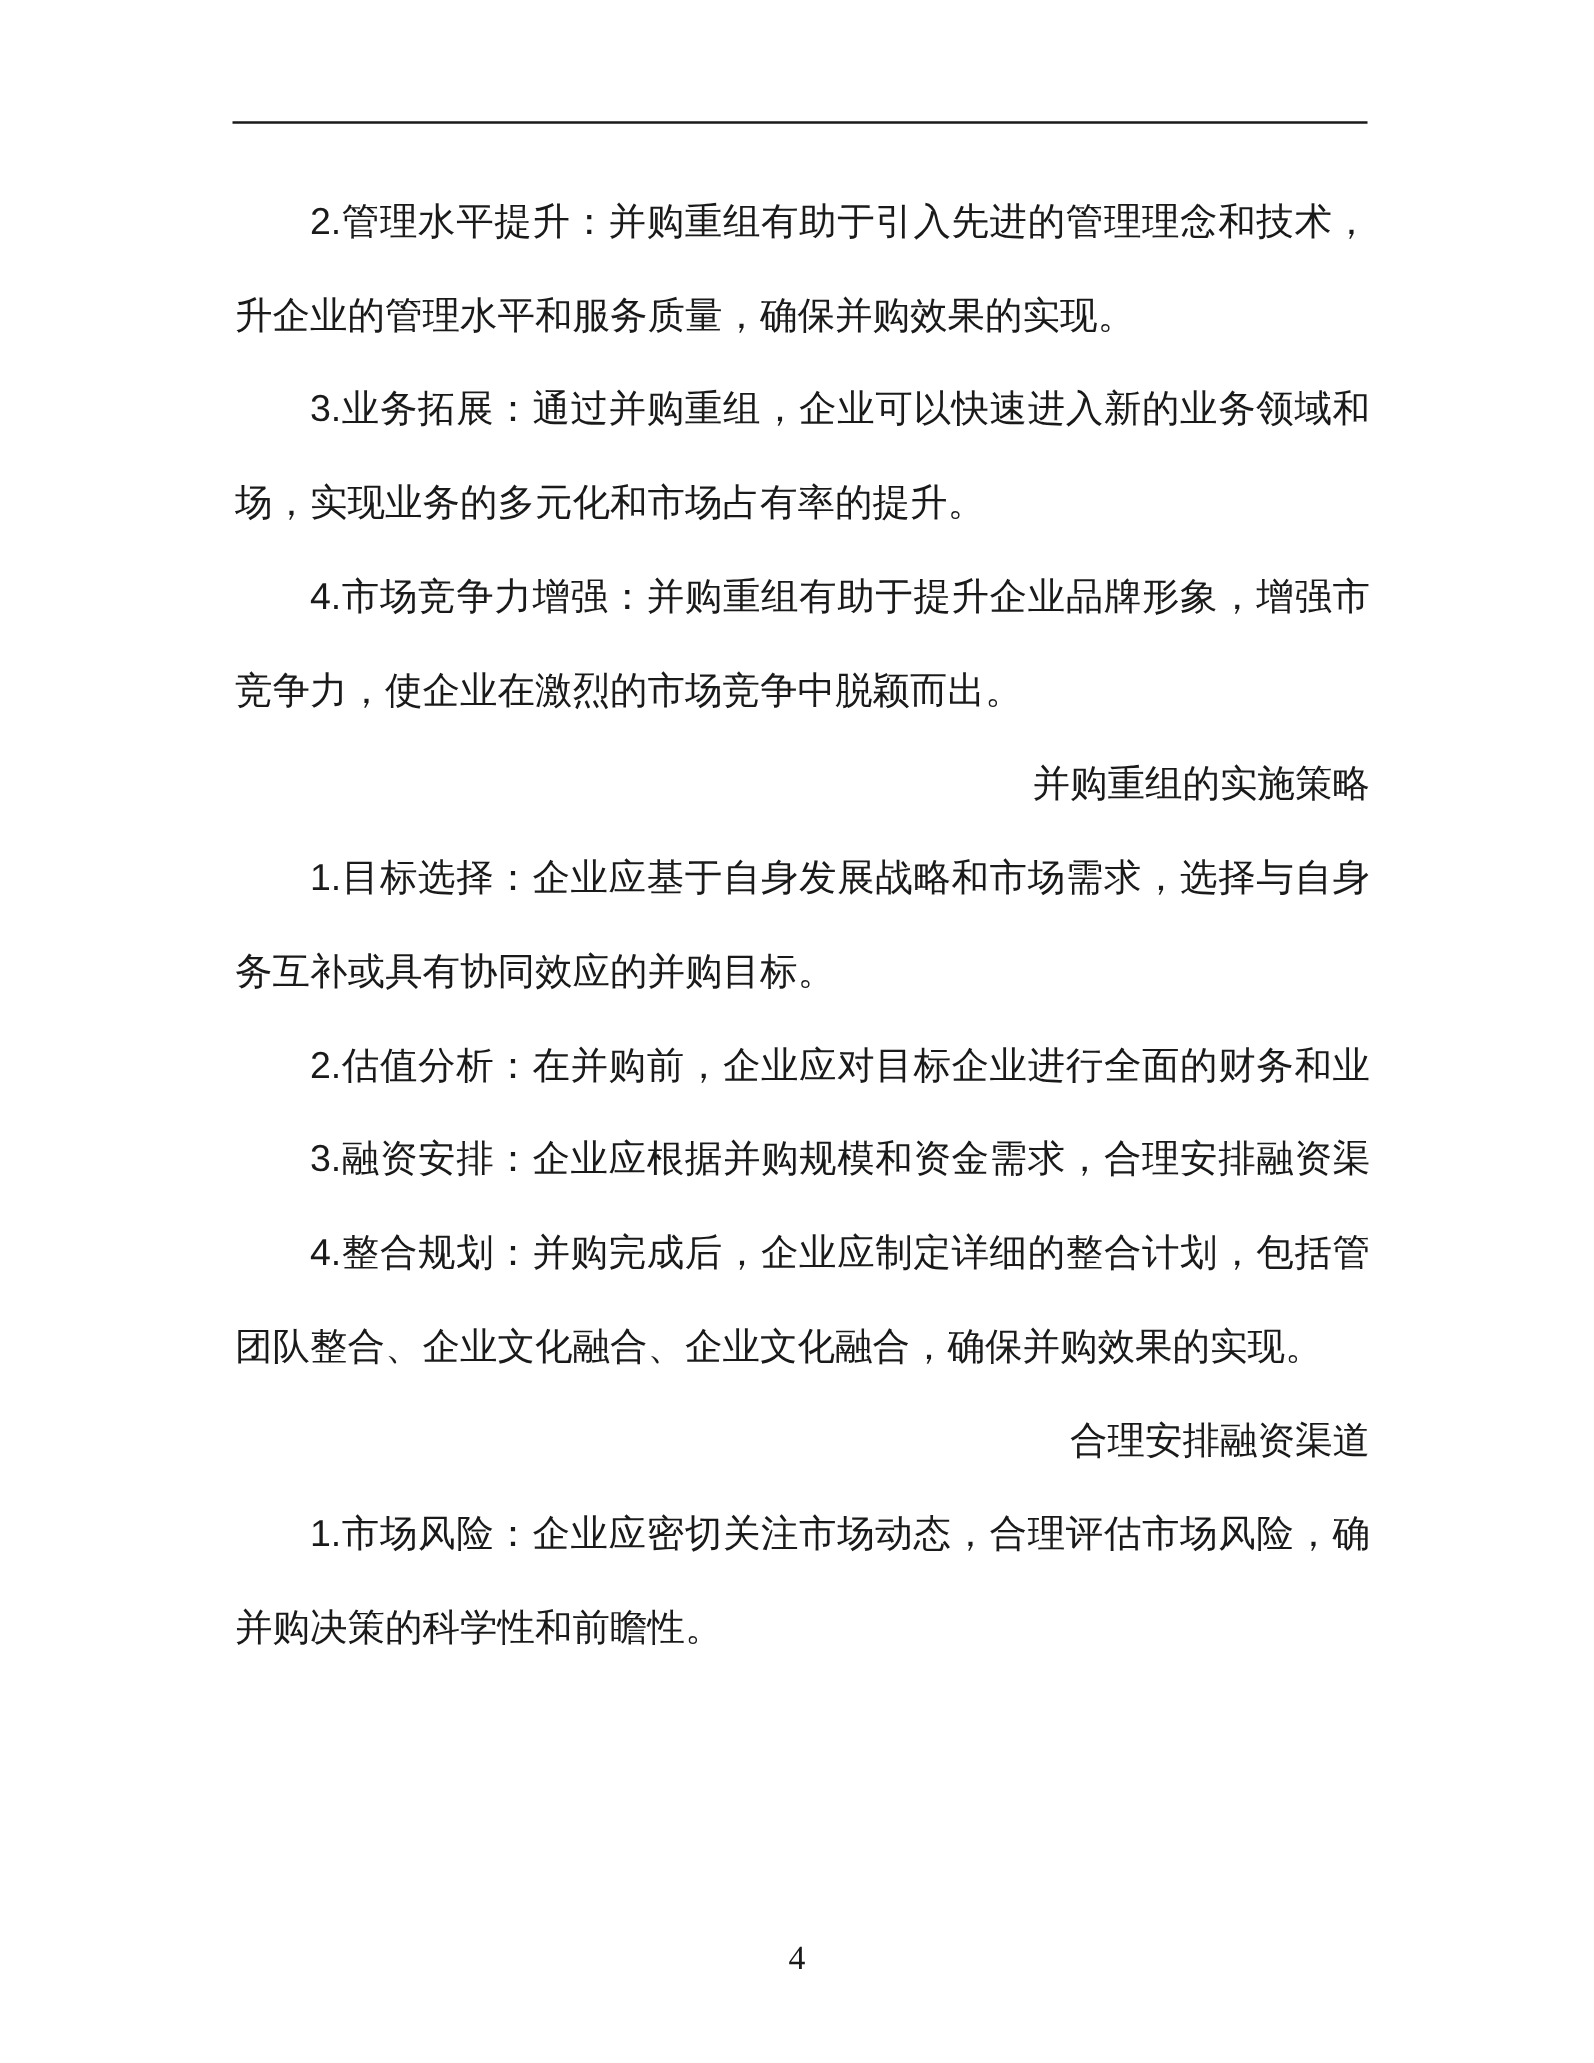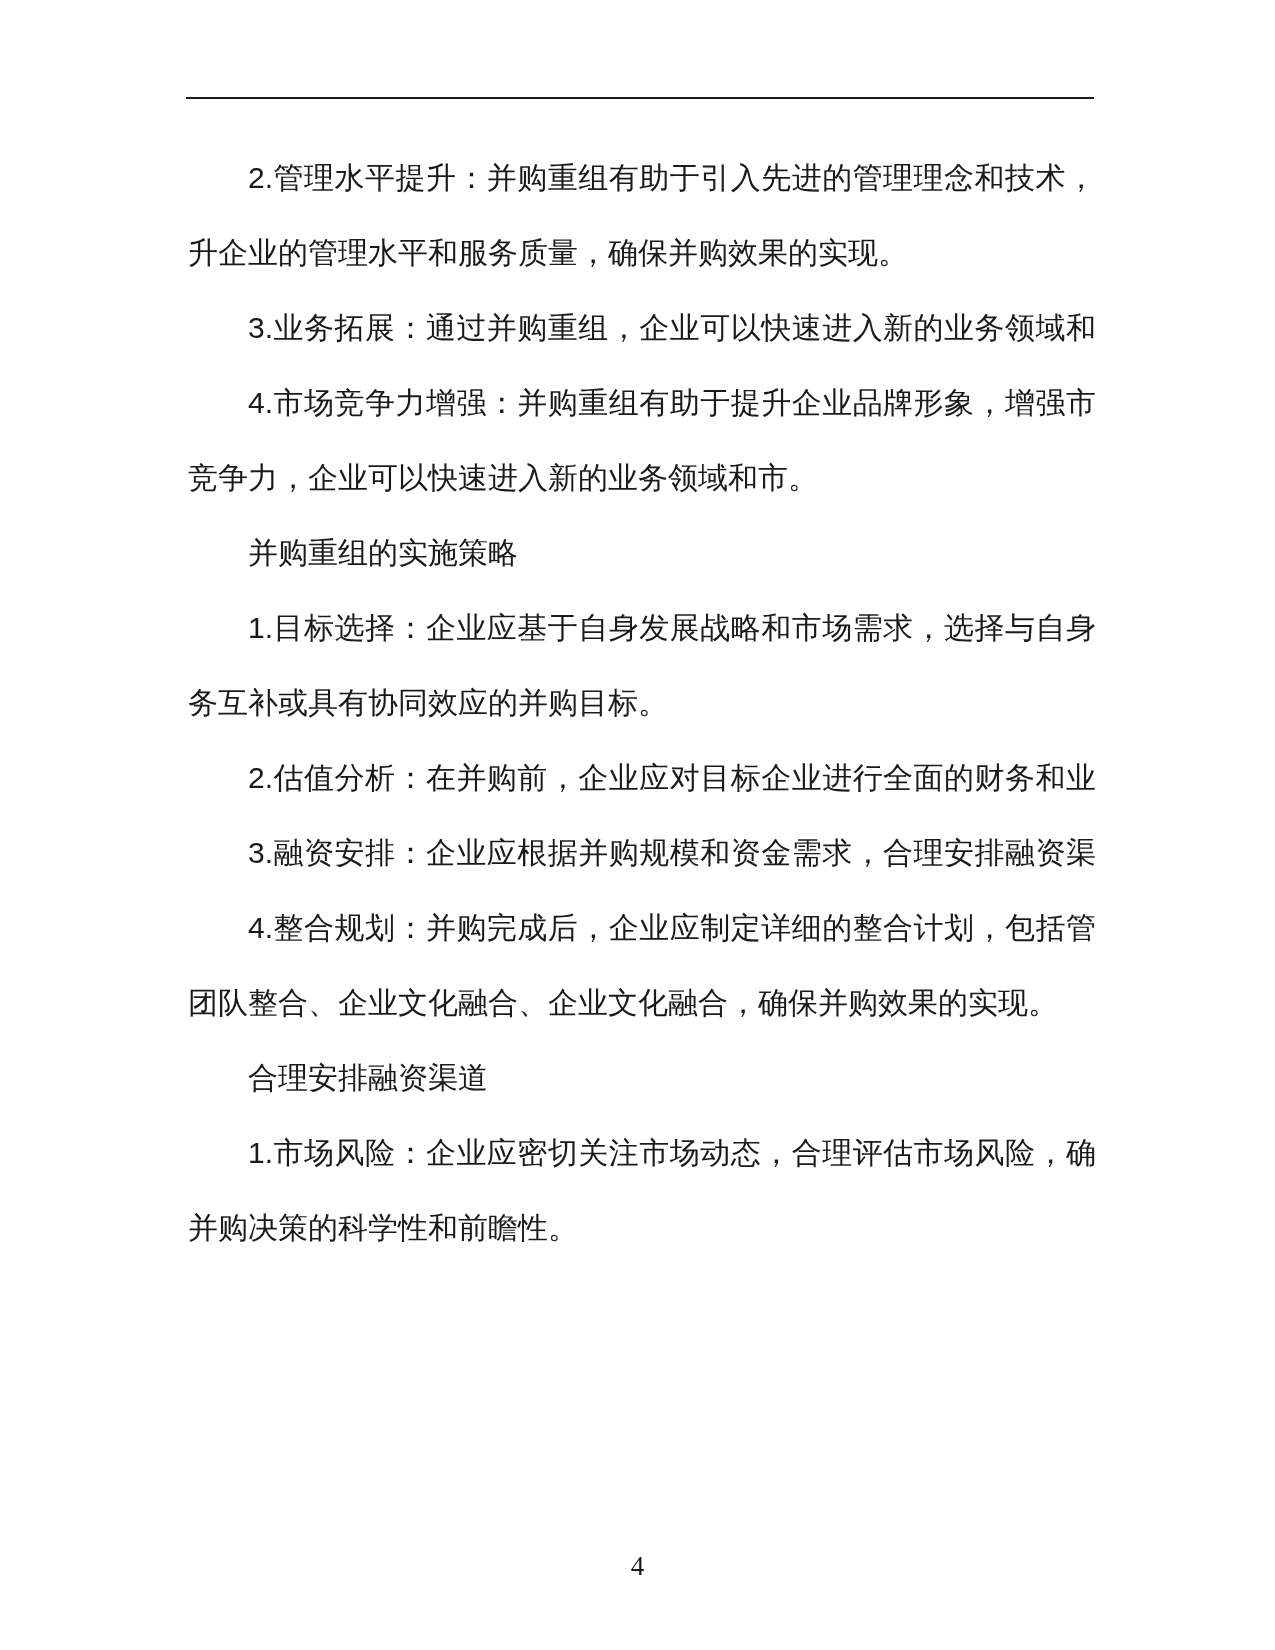--- a/index.html
+++ b/index.html
@@ -32,20 +32,21 @@
     font-size: 30px;
   }
   .line {
     height: 75px;
     line-height: 75px;
     text-align: left;
     overflow: hidden;
   }
   .line.indent {
     padding-left: 60px;
+    text-align: right;
   }
   .line.justify {
     text-align: justify;
     text-align-last: justify;
   }
   .page-number {
     position: absolute;
     left: 0;
     right: 0;
     top: 1545px;
@@ -59,22 +60,23 @@
 </style>
 </head>
 <body>
 
 <div class="page">
   <div class="header-rule"></div>
   <div class="content" id="content">
       <div class="line indent justify">2.管理水平提升：并购重组有助于引入先进的管理理念和技术，提</div>
       <div class="line">升企业的管理水平和服务质量，确保并购效果的实现。</div>
       <div class="line indent justify">3.业务拓展：通过并购重组，企业可以快速进入新的业务领域和市</div>
+      <div class="line">场，实现业务的多元化和市场占有率的提升。</div>
       <div class="line indent justify">4.市场竞争力增强：并购重组有助于提升企业品牌形象，增强市场</div>
-      <div class="line">竞争力，企业可以快速进入新的业务领域和市。</div>
+      <div class="line">竞争力，使企业在激烈的市场竞争中脱颖而出。</div>
       <div class="line indent">并购重组的实施策略</div>
       <div class="line indent justify">1.目标选择：企业应基于自身发展战略和市场需求，选择与自身业</div>
       <div class="line">务互补或具有协同效应的并购目标。</div>
       <div class="line indent justify">2.估值分析：在并购前，企业应对目标企业进行全面的财务和业务</div>
       <div class="line indent justify">3.融资安排：企业应根据并购规模和资金需求，合理安排融资渠道</div>
       <div class="line indent justify">4.整合规划：并购完成后，企业应制定详细的整合计划，包括管理</div>
       <div class="line">团队整合、企业文化融合、企业文化融合，确保并购效果的实现。</div>
       <div class="line indent">合理安排融资渠道</div>
       <div class="line indent justify">1.市场风险：企业应密切关注市场动态，合理评估市场风险，确保</div>
       <div class="line">并购决策的科学性和前瞻性。</div>

